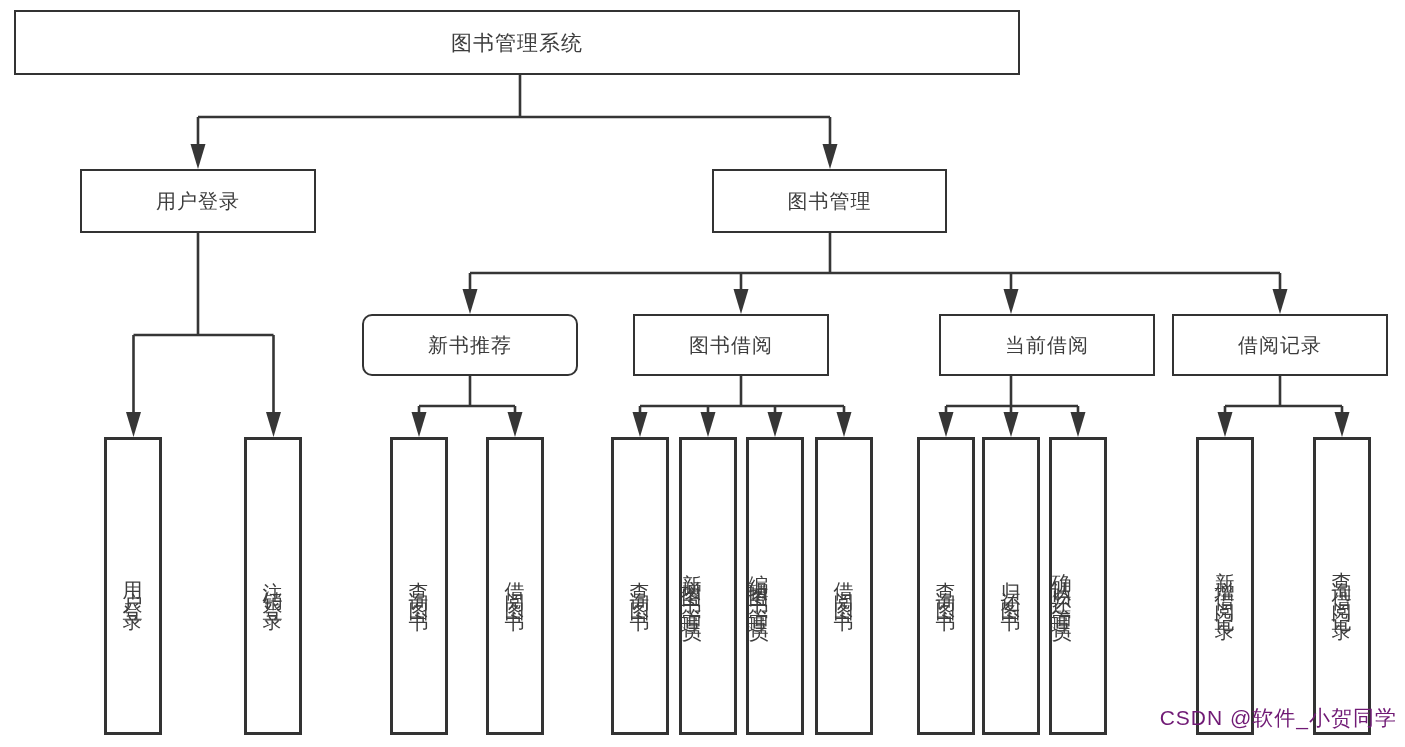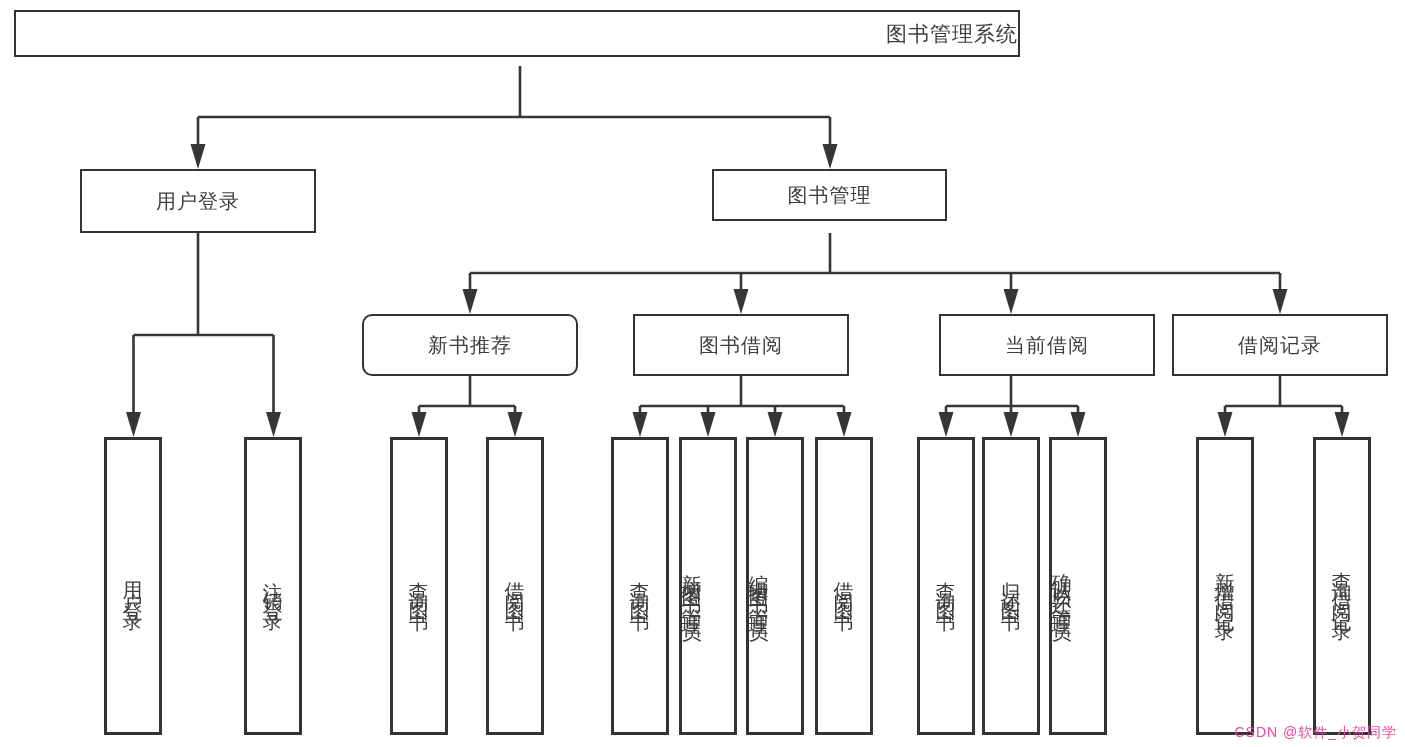--- a/index.html
+++ b/index.html
@@ -27,23 +27,23 @@
     text-orientation:mixed;
     font-size:20px;
     letter-spacing:10px;
     color:#3d3d3d;
     line-height:1;
   }
   .leaf--long{justify-content:flex-start;padding-top:7px;}
   .leaf--long .leaf-label{letter-spacing:7px;}
   #watermark{
     position:absolute;
-    right:8px;bottom:5px;
-    font-size:14px;
-    color:#ec4899;
+    right:8px;bottom:15px;
+    font-size:21px;
+    color:#701a75;
     letter-spacing:1px;
     white-space:nowrap;
   }
 </style>
 </head>
 <body>
 
 <div id="canvas">
 
   <svg id="wires" viewBox="0 0 1405 747" xmlns="http://www.w3.org/2000/svg" fill="none" stroke="#363636" stroke-width="2.6">
@@ -89,35 +89,35 @@
       <polygon points="1070.5,412 1085.5,412 1078,437" fill="#363636" stroke="none"></polygon>
     </g>
 
     <g>
       <path d="M1280,376 V406 M1225,406 H1342 M1225,406 V414 M1342,406 V414"></path>
       <polygon points="1217.5,412 1232.5,412 1225,437" fill="#363636" stroke="none"></polygon>
       <polygon points="1334.5,412 1349.5,412 1342,437" fill="#363636" stroke="none"></polygon>
     </g>
   </svg>
 
-  <div class="node hnode root" style="left:14px;top:10px;width:1006px;height:47px;justify-content:flex-end;">
+  <div class="node hnode root" style="left:14px;top:10px;width:1006px;height:65px;">
     <span>图书管理系统</span>
   </div>
 
   <div class="node hnode" style="left:80px;top:169px;width:236px;height:64px;">
     <span>用户登录</span>
   </div>
-  <div class="node hnode" style="left:712px;top:169px;width:235px;height:52px;">
+  <div class="node hnode" style="left:712px;top:169px;width:235px;height:64px;">
     <span>图书管理</span>
   </div>
 
   <div class="node hnode" style="left:362px;top:314px;width:216px;height:62px;border-radius:10px;">
     <span>新书推荐</span>
   </div>
-  <div class="node hnode" style="left:633px;top:314px;width:216px;height:62px;">
+  <div class="node hnode" style="left:633px;top:314px;width:196px;height:62px;">
     <span>图书借阅</span>
   </div>
   <div class="node hnode" style="left:903px;top:314px;width:216px;height:62px;margin-left:36px;">
     <span>当前借阅</span>
   </div>
   <div class="node hnode" style="left:1172px;top:314px;width:216px;height:62px;justify-content:center;">
     <span>借阅记录</span>
   </div>
 
   <div class="node leaf" style="left:104px;">

